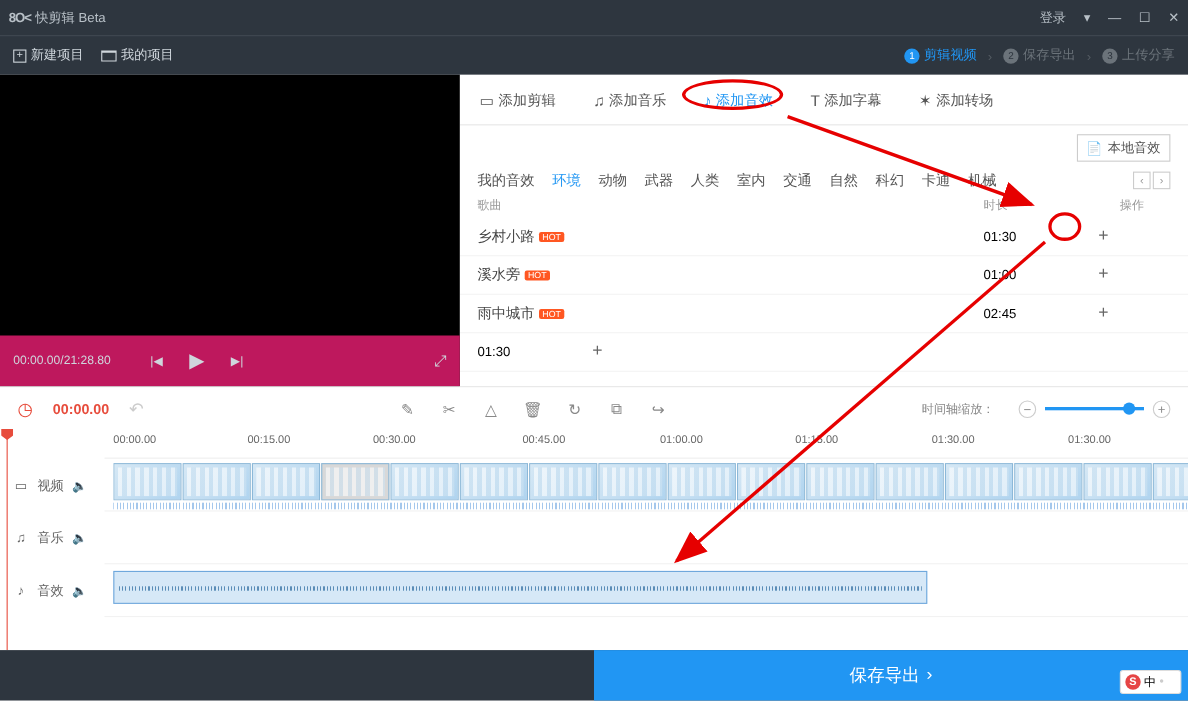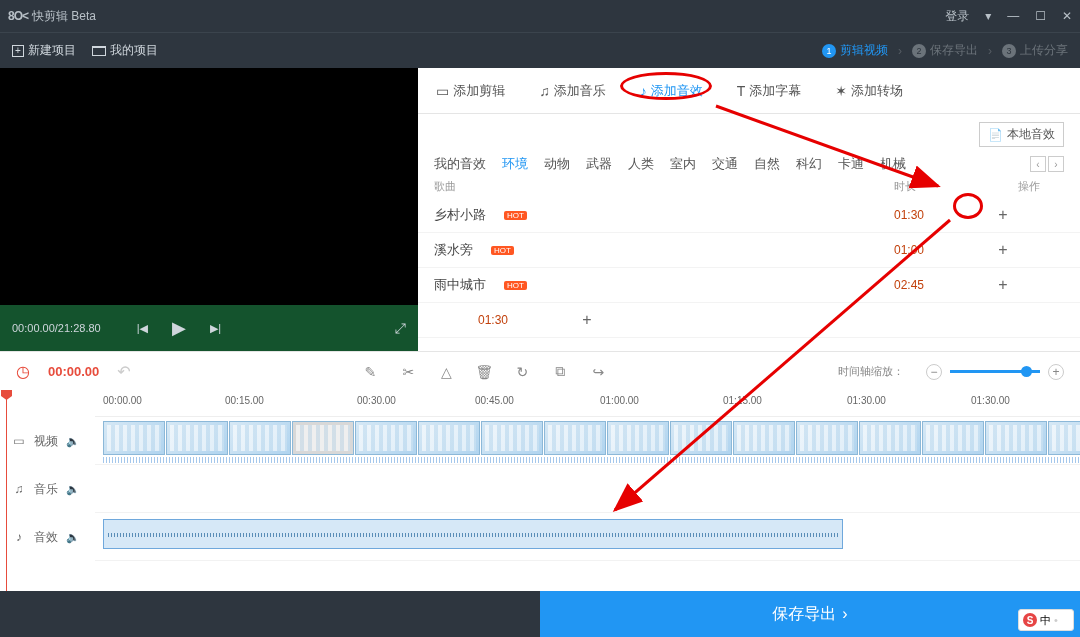--- a/index.html
+++ b/index.html
@@ -21,21 +21,21 @@
 .step { display: flex; align-items: center; gap: 4px; }
 .step .circle { width: 14px; height: 14px; border-radius: 50%; background: #6b737a; color: #2e363f; display: inline-flex; align-items: center; justify-content: center; font-size: 9px; }
 .step.active .circle { background: #2196f3; color: #fff; }
 .step.active { color: #2196f3; }
 .step-arrow { color: #555c63; }
 .step.dim { color: #6b737a; }
 
 .middle { display: flex; height: 283px; }
 .preview { width: 418px; background: #000; position: relative; display: flex; flex-direction: column; }
 .preview .video { flex: 1; }
-.preview .controls { height: 46px; background: #14532d; color: #cfd6dc; display: flex; align-items: center; padding: 0 12px; font-size: 11px; gap: 24px; }
+.preview .controls { height: 46px; background: #be185d; color: #cfd6dc; display: flex; align-items: center; padding: 0 12px; font-size: 11px; gap: 24px; }
 .preview .controls .ctrls { display:flex; gap:24px; align-items:center; margin-left:12px; }
 .preview .controls .play { font-size: 18px; }
 .preview .controls .spacer { flex: 1; }
 .preview .controls .expand { font-size: 14px; }
 
 .panel { flex: 1; background: #fff; display: flex; flex-direction: column; }
 .panel-tabs { height: 46px; display: flex; align-items: center; gap: 34px; padding-left: 18px; font-size: 13px; color: #555; border-bottom: 1px solid #e5e5e5; }
 .panel-tabs .tab { display: flex; align-items: center; gap: 4px; cursor: pointer; position: relative; }
 .panel-tabs .tab.active { color: #2196f3; }
 .panel-tabs .icon { font-size: 14px; }
@@ -49,22 +49,22 @@
 .cats .nav { display:flex; gap:2px; }
 .cats .nav .nvbtn { border:1px solid #ccc; width:16px; height:16px; font-size:10px; display:flex; align-items:center; justify-content:center; cursor:pointer; color:#999; }
 
 .list-head { display:flex; padding:6px 16px 4px; font-size:11px; color:#999; }
 .list-head .c1 { flex:1; }
 .list-head .c2 { width:100px; }
 .list-head .c3 { width:70px;text-align:center; }
 
 .list { flex:1; overflow:hidden; }
 .row { display:flex; align-items:center; padding:8px 16px; font-size:13px; color:#444; border-bottom:1px solid #f3f3f3; }
-.row .c1 { flex:1; display:flex; align-items:center; gap:18px; }
-.row .c2 { width:100px; color:#c2410c; font-size:12px;margin-left:44px; }
+.row .c1 { flex:1; display:flex; align-items:center; gap:4px; }
+.row .c2 { width:100px; color:#000000; font-size:12px; }
 .row .c3 { width:70px; }
 .row .plus { width:18px; height:18px; font-size:16px; color:#666; cursor:pointer; display:flex; align-items:center; justify-content:center; }
 .hot { background:#ff5722; color:#fff; font-size:8px; padding:0 3px; border-radius:2px; }
 
 .tl-bar { height:40px; display:flex; align-items:center; padding:0 16px; border-top:1px solid #e5e5e5; gap:18px; }
 .tl-bar .clock { color:#e74c3c; }
 .tl-bar .time { color:#e74c3c; font-weight:bold; font-size:13px; }
 .tl-bar .undo { color:#ccc; }
 .tl-bar .spacer { flex:1; }
 .tl-bar .tool { width:20px; text-align:center; color:#888; cursor:pointer; font-size:14px; }
@@ -299,21 +299,21 @@
       </div>
     <div class="lrow">
         <span class="licon">♪</span>
         <span>音效</span>
         <span class="spk">🔈</span>
       </div>
   </div>
   <div class="ruler">
     <span class="tick" style="left:8px">00:00.00</span>
     <span class="tick" style="left:130px">00:15.00</span>
-    <span class="tick" style="left:262px">00:30.00</span>
+    <span class="tick" style="left:244px">00:30.00</span>
     <span class="tick" style="left:380px">00:45.00</span>
     <span class="tick" style="left:505px">01:00.00</span>
     <span class="tick" style="left:628px">01:15.00</span>
     <span class="tick" style="left:752px">01:30.00</span>
     <span class="tick" style="left:876px">01:30.00</span>
   </div>
   <div class="track video">
     <div class="clips">
       <div class="clip"></div>
         <div class="clip"></div>

